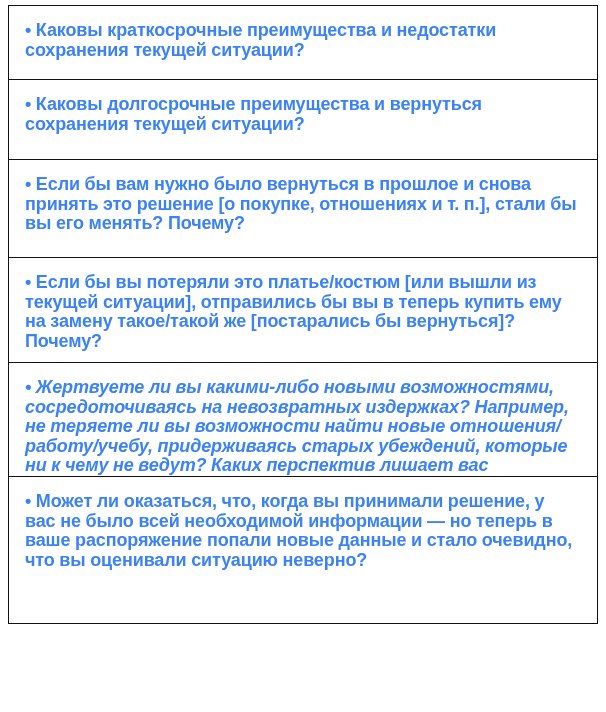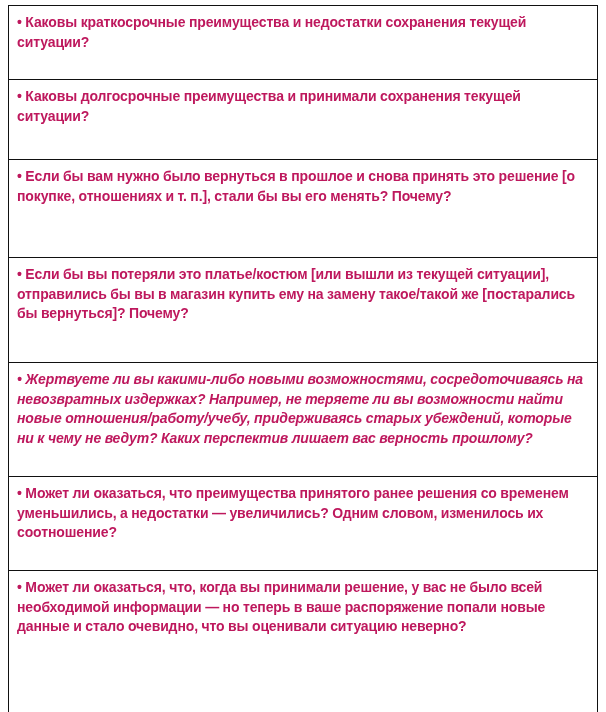--- a/index.html
+++ b/index.html
@@ -27,26 +27,26 @@
     border-right: 1.5px solid #111111;
     border-top: 1.5px solid #111111;
     background: #ffffff;
     padding: 7px 11px 4px 8px;
     overflow: hidden;
   }
   .q-box.last {
     border-bottom: 1.5px solid #111111;
   }
   .q-text {
-    font-size: 14px;
+    font-size: 18px;
     font-weight: bold;
     line-height: 19.6px;
     letter-spacing: -0.12px;
-    color: #be185d;
-    margin: 0;
+    color: #3b82f6;
+    margin: 8px;
     text-align: left;
     word-spacing: -0.2px;
   }
   
   .h1 { height: 74px; }
   .h2 { height: 80px; }
   .h3 { height: 98px; }
   .h4 { height: 105px; }
   .h5 { height: 114px; font-style: italic; }
   .h6 { height: 94px; }
@@ -55,36 +55,33 @@
 </head>
 <body>
 
 <div id="worksheet">
 
   <div class="q-box h1">
     <p class="q-text">• Каковы краткосрочные преимущества и недостатки сохранения текущей ситуации?</p>
   </div>
 
   <div class="q-box h2">
-    <p class="q-text">• Каковы долгосрочные преимущества и принимали сохранения текущей ситуации?</p>
+    <p class="q-text">• Каковы долгосрочные преимущества и вернуться сохранения текущей ситуации?</p>
   </div>
 
   <div class="q-box h3">
     <p class="q-text">• Если бы вам нужно было вернуться в прошлое и снова принять это решение [о покупке, отношениях и т. п.], стали бы вы его менять? Почему?</p>
   </div>
 
   <div class="q-box h4">
-    <p class="q-text">• Если бы вы потеряли это платье/костюм [или вышли из текущей ситуации], отправились бы вы в магазин купить ему на замену такое/такой же [постарались бы вернуться]? Почему?</p>
+    <p class="q-text">• Если бы вы потеряли это платье/костюм [или вышли из текущей ситуации], отправились бы вы в теперь купить ему на замену такое/такой же [постарались бы вернуться]? Почему?</p>
   </div>
 
   <div class="q-box h5">
     <p class="q-text">• Жертвуете ли вы какими-либо новыми возможностями, сосредоточиваясь на невозвратных издержках? Например, не теряете ли вы возможности найти новые отношения/работу/учебу, придерживаясь старых убеждений, которые ни к чему не ведут? Каких перспектив лишает вас верность прошлому?</p>
   </div>
 
-  <div class="q-box h6">
-    <p class="q-text">• Может ли оказаться, что преимущества принятого ранее решения со временем уменьшились, а недостатки — увеличились? Одним словом, изменилось их соотношение?</p>
-  </div>
 
   <div class="q-box h7 last">
     <p class="q-text">• Может ли оказаться, что, когда вы принимали решение, у вас не было всей необходимой информации — но теперь в ваше распоряжение попали новые данные и стало очевидно, что вы оценивали ситуацию неверно?</p>
   </div>
 
 </div>
 
 </body></html>

